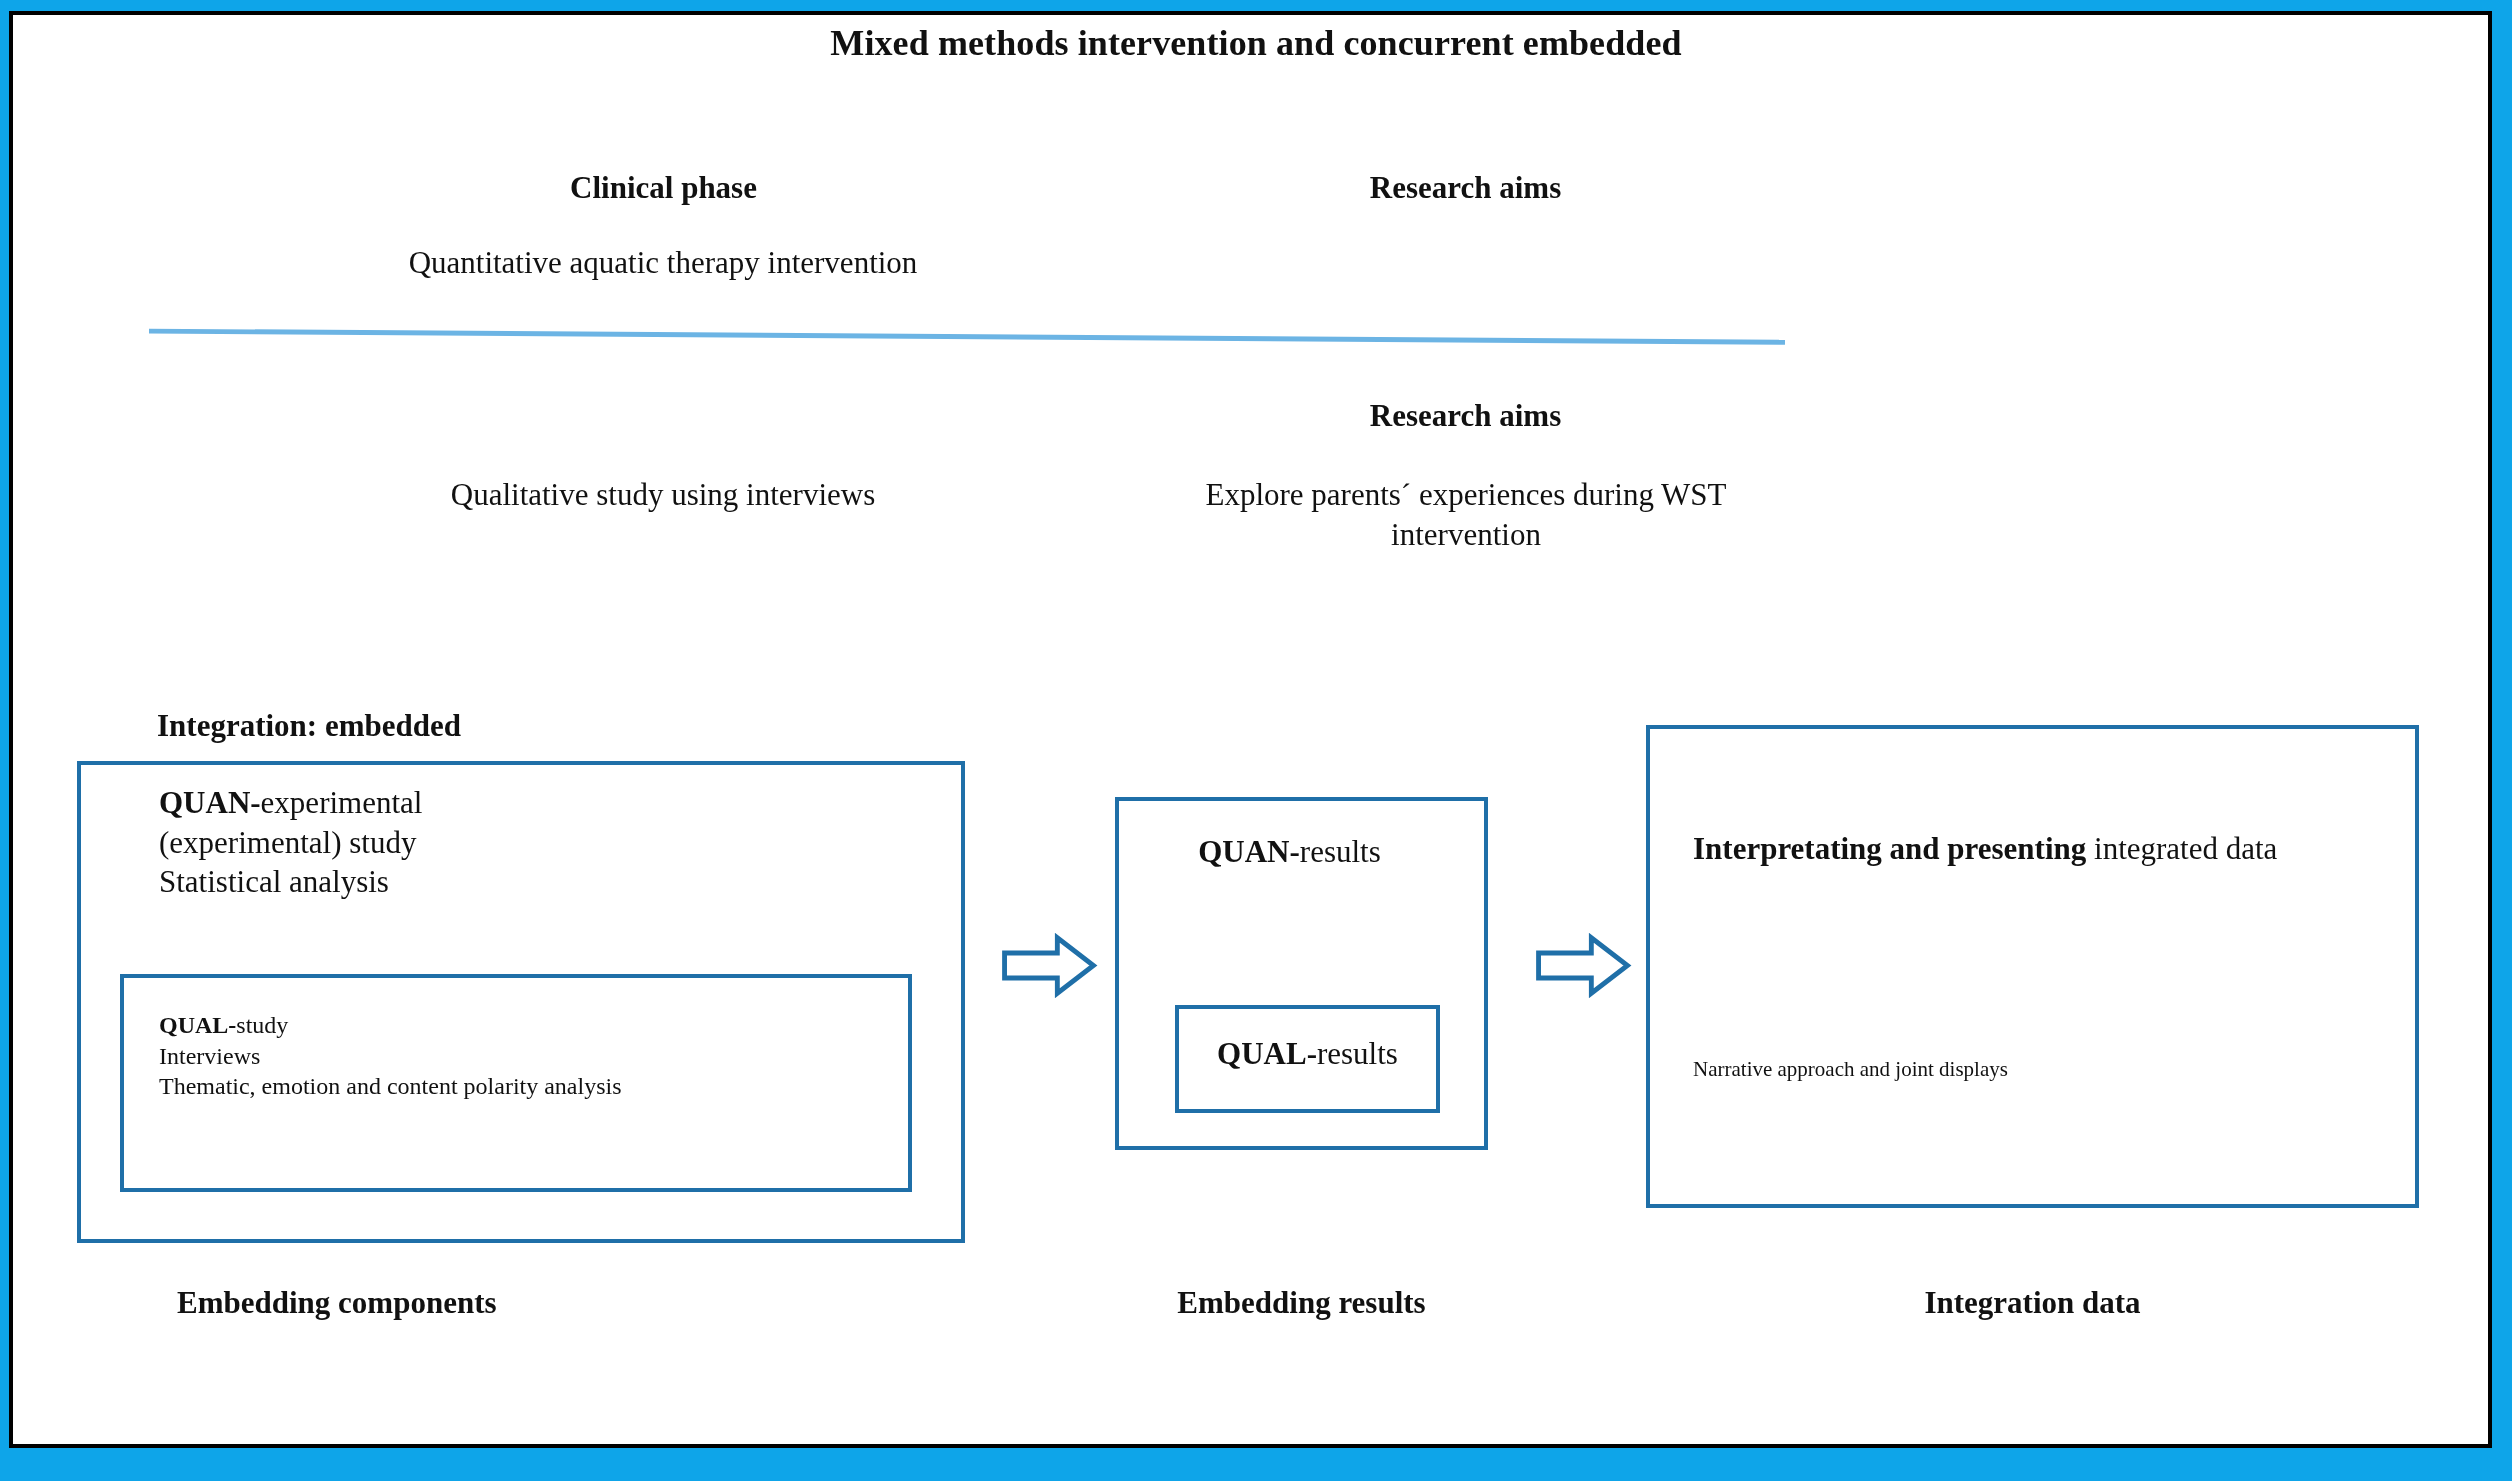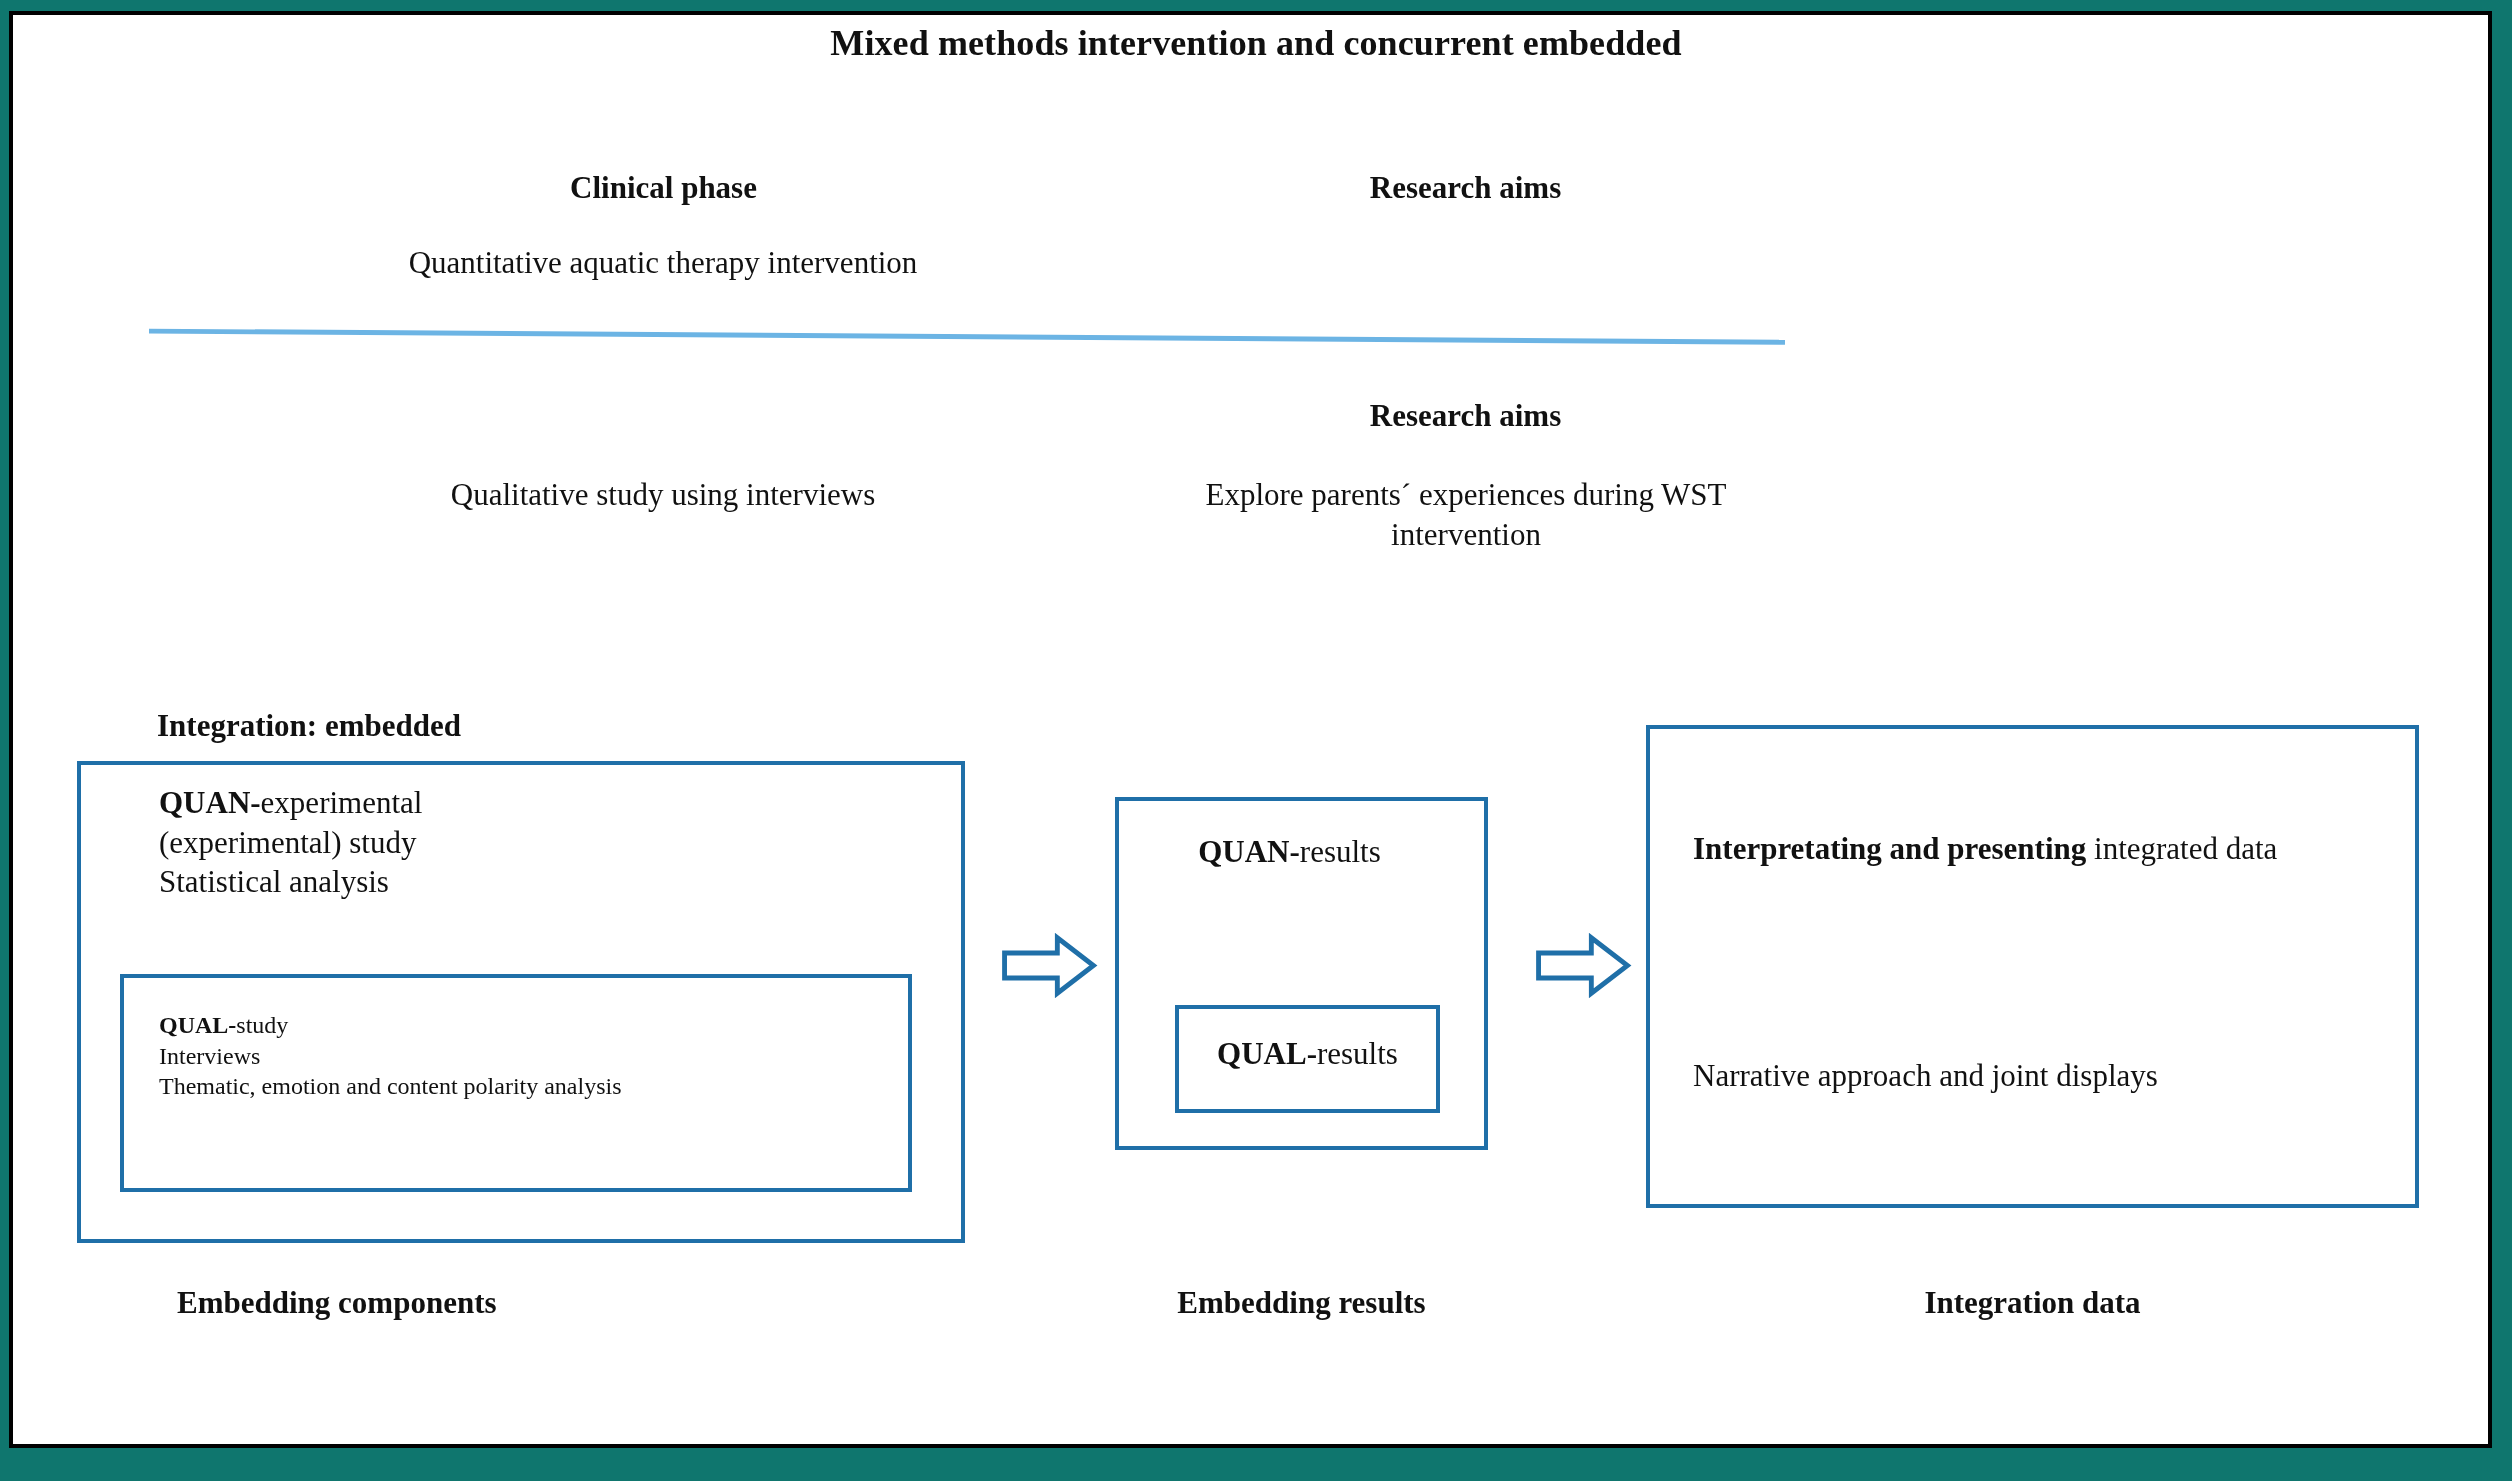--- a/index.html
+++ b/index.html
@@ -8,21 +8,21 @@
     background: #ffffff;
   }
   body {
     font-family: "Liberation Serif", "DejaVu Serif", serif;
     color: #000000;
   }
   #canvas {
     position: relative;
     width: 2512px;
     height: 1481px;
-    background: #0f766e;
+    background: #0ea5e9;
     overflow: hidden;
   }
   
   #outer-frame {
     position: absolute;
     left: 9px;
     top: 10.5px;
     width: 2483px;
     height: 1437px;
     border: 4.9px solid #000000;
@@ -134,21 +134,21 @@
   #qual-results-text {
     left: 1175px; top: 1034px; width: 265px;
     font-size: 31px;
   }
   #interpreting-text {
     left: 1693px; top: 829px; width: 726px;
     font-size: 31px;
   }
   #narrative-text {
     left: 1693px; top: 1056px; width: 698px;
-    font-size: 31px;
+    font-size: 21px;
     font-family: Liberation Serif, serif;
   }
 
   
   .caption {
     font-size: 31px;
     font-weight: bold;
   }
   #caption-embedding-components { left: 157px;  top: 1283px; width: 628px; margin-left: 20px; }
   #caption-embedding-results    { left: 1115px; top: 1283px; width: 373px; }

